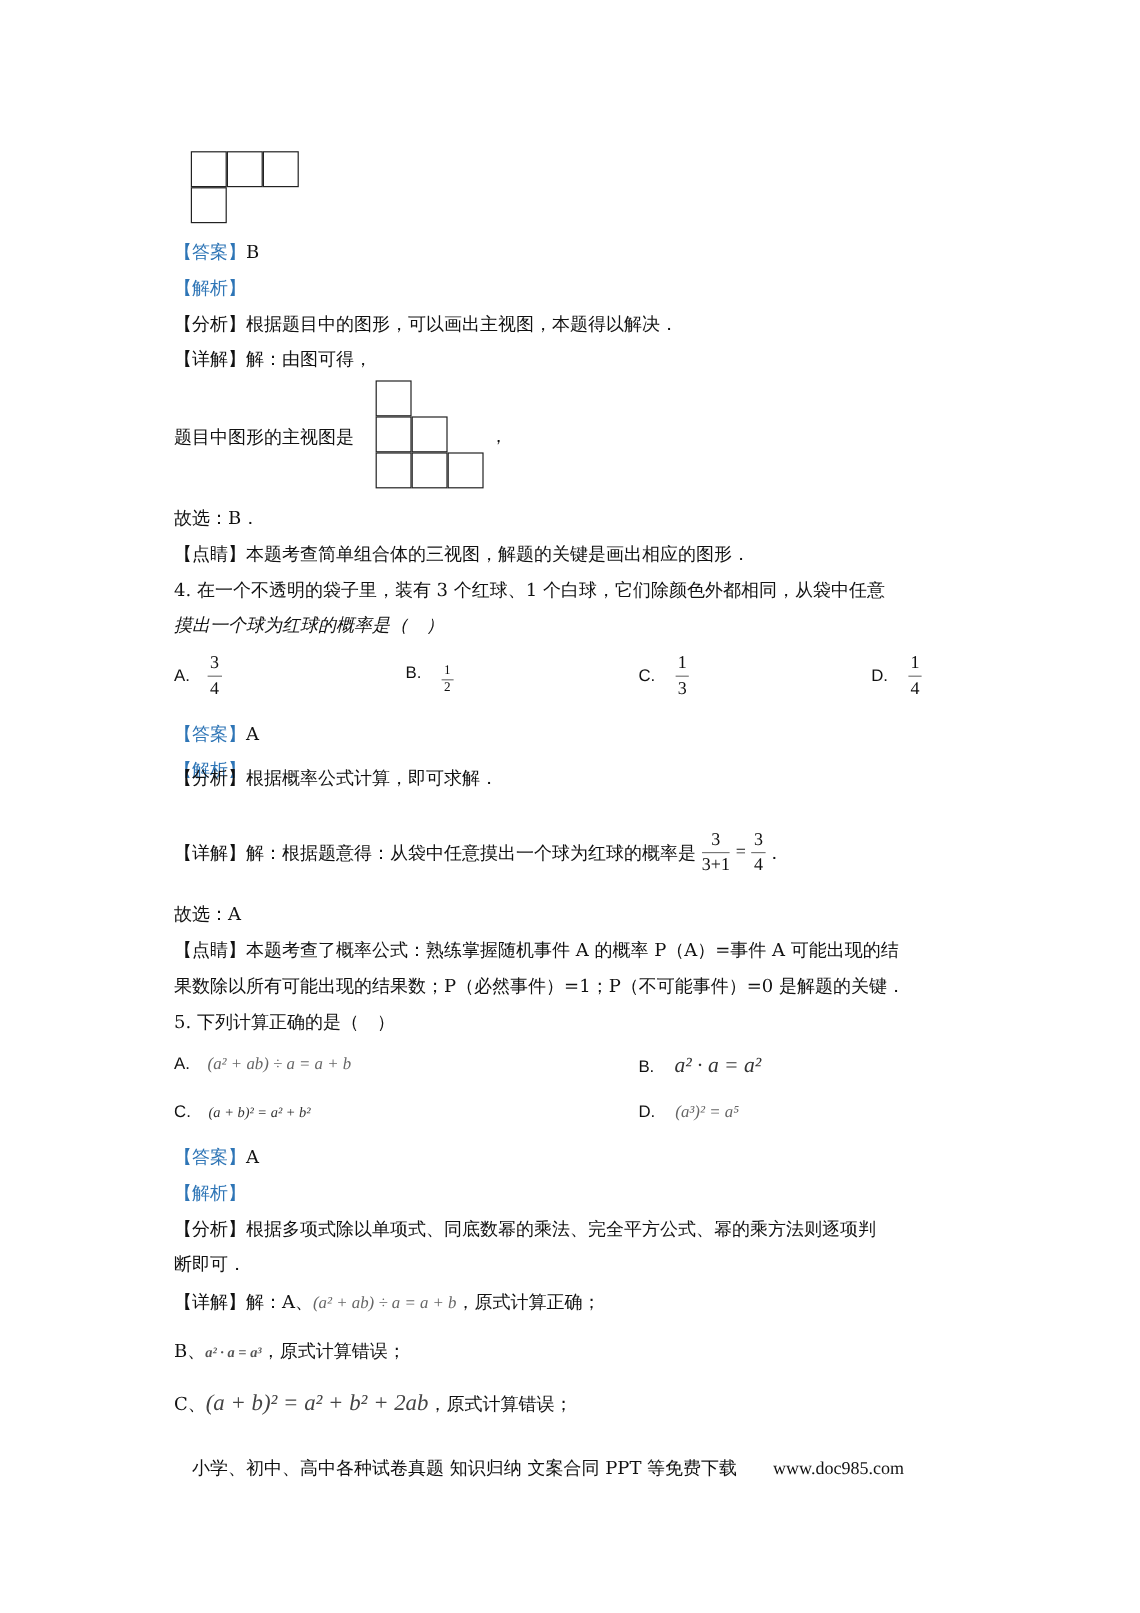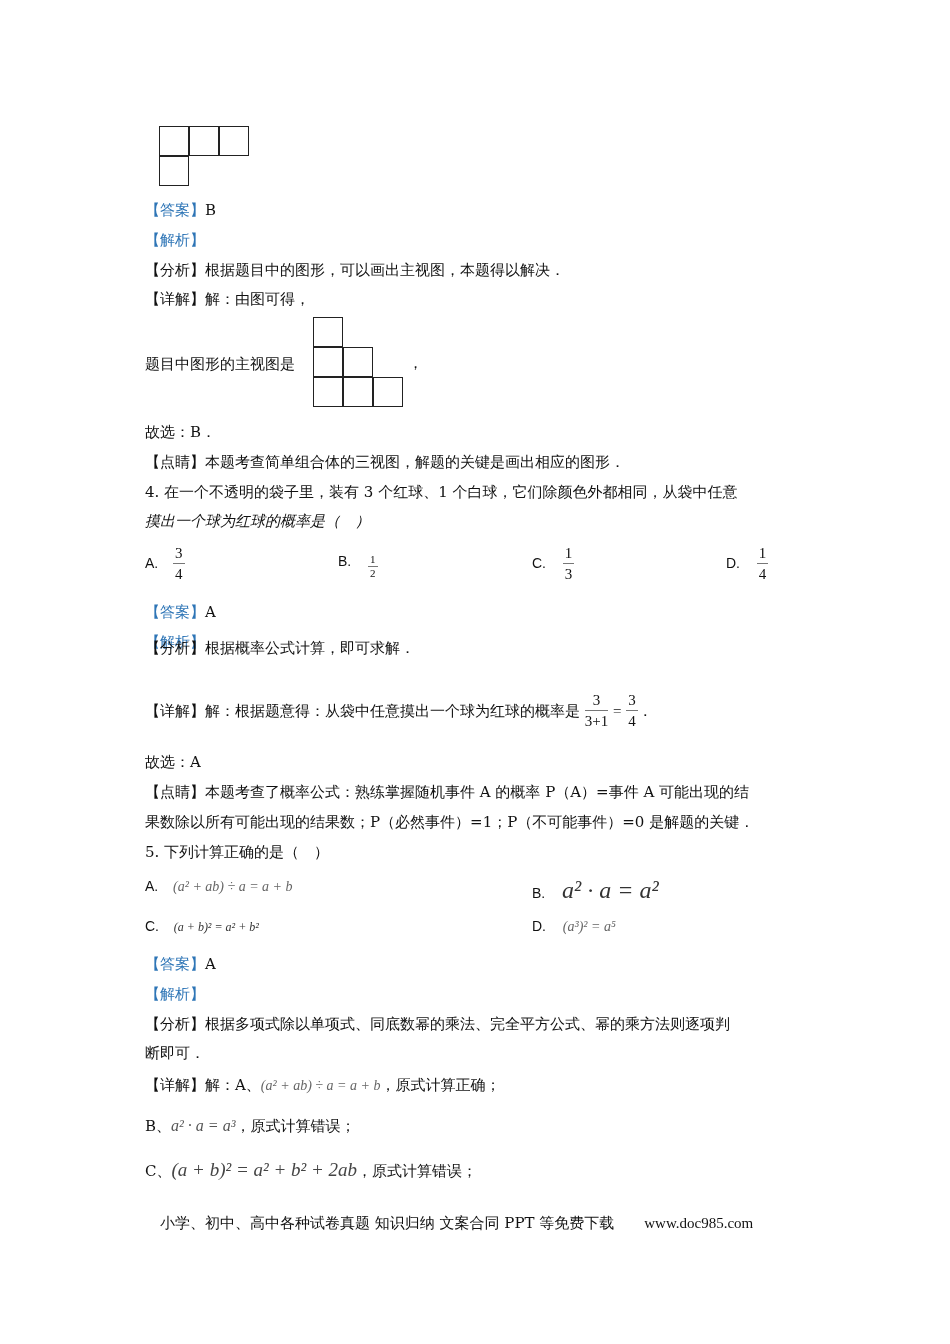--- a/index.html
+++ b/index.html
@@ -118,21 +118,21 @@
 </div>
 <div class="abs line" style="top:812px;">果数除以所有可能出现的结果数；P（必然事件）=1；P（不可能事件）=0 是解题的关键．</div>
 
 <div class="abs line" style="top:842px;">5. 下列计算正确的是（　）</div>
 <div class="abs" style="left:145px;top:877px;">
   <span class="opt-label">A.</span>
   <span class="math" style="margin-left:10px;font-size:14px;color:#666;">(a² + ab) ÷ a = a + b</span>
 </div>
 <div class="abs" style="left:532px;top:877px;">
   <span class="opt-label">B.</span>
-  <span class="math" style="margin-left:12px;font-size:24px;">a² · a = a²</span>
+  <span class="math" style="margin-left:12px;font-size:18px;">a² · a = a²</span>
 </div>
 <div class="abs" style="left:145px;top:917px;">
   <span class="opt-label">C.</span>
   <span class="math" style="margin-left:10px;font-size:12px;margin-top:40px;">(a + b)² = a² + b²</span>
 </div>
 <div class="abs" style="left:532px;top:917px;">
   <span class="opt-label">D.</span>
   <span class="math" style="margin-left:12px;font-size:14px;color:#666;">(a³)² = a⁵</span>
 </div>
 
@@ -141,21 +141,21 @@
 </div>
 <div class="abs line blue" style="top:984px;">【解析】</div>
 <div class="abs line" style="top:1014px;">
   <span>【分析】</span><span>根据多项式除以单项式、同底数幂的乘法、完全平方公式、幂的乘方法则逐项判</span>
 </div>
 <div class="abs line" style="top:1043px;">断即可．</div>
 <div class="abs line" style="top:1075px;text-align:center;">
   <span>【详解】</span><span>解：A、</span><span class="math" style="font-size:14px;color:#666;">(a² + ab) ÷ a = a + b</span><span>，原式计算正确；</span>
 </div>
 <div class="abs line" style="top:1116px;">
-  <span>B、</span><span class="math" style="font-size:16px;color:#555;">a² · a = a³</span><span>，原式计算错误；</span>
+  <span>B、</span><span class="math" style="font-size:12px;color:#555;font-weight:bold;">a² · a = a³</span><span>，原式计算错误；</span>
 </div>
 <div class="abs line" style="top:1160px;">
   <span>C、</span><span class="math" style="font-size:19px;color:#444;">(a + b)² = a² + b² + 2ab</span><span>，原式计算错误；</span>
 </div>
 
 <div class="abs footer">
   <span>小学、初中、高中各种试卷真题  知识归纳  文案合同  PPT 等免费下载</span><span class="url">www.doc985.com</span>
 </div>
 
 </body></html>

